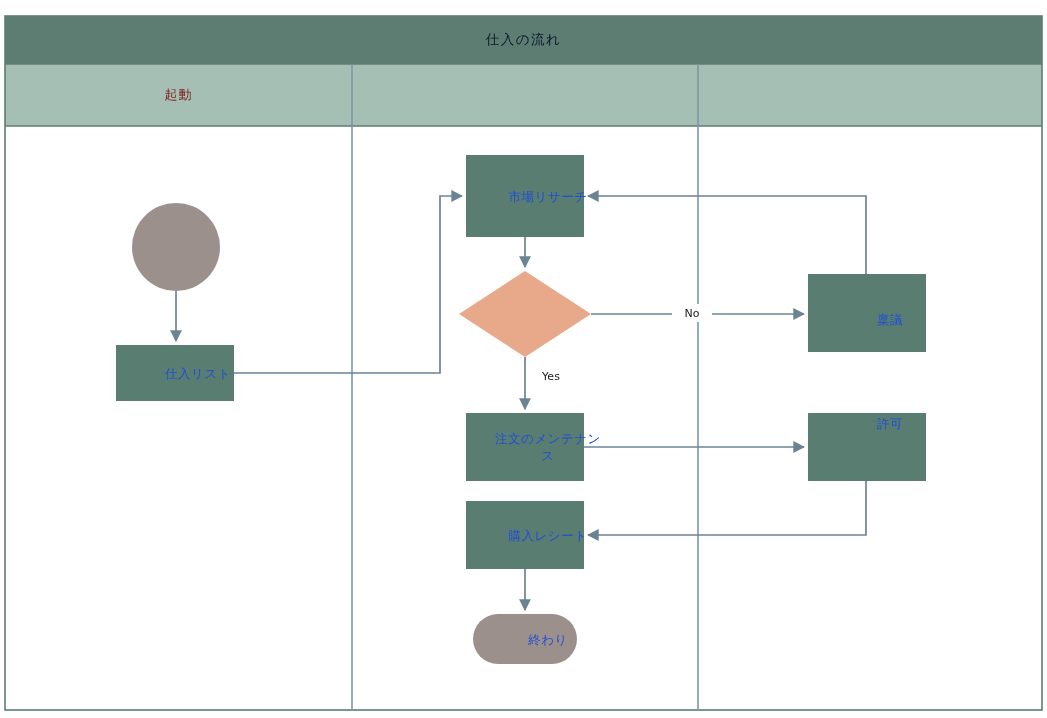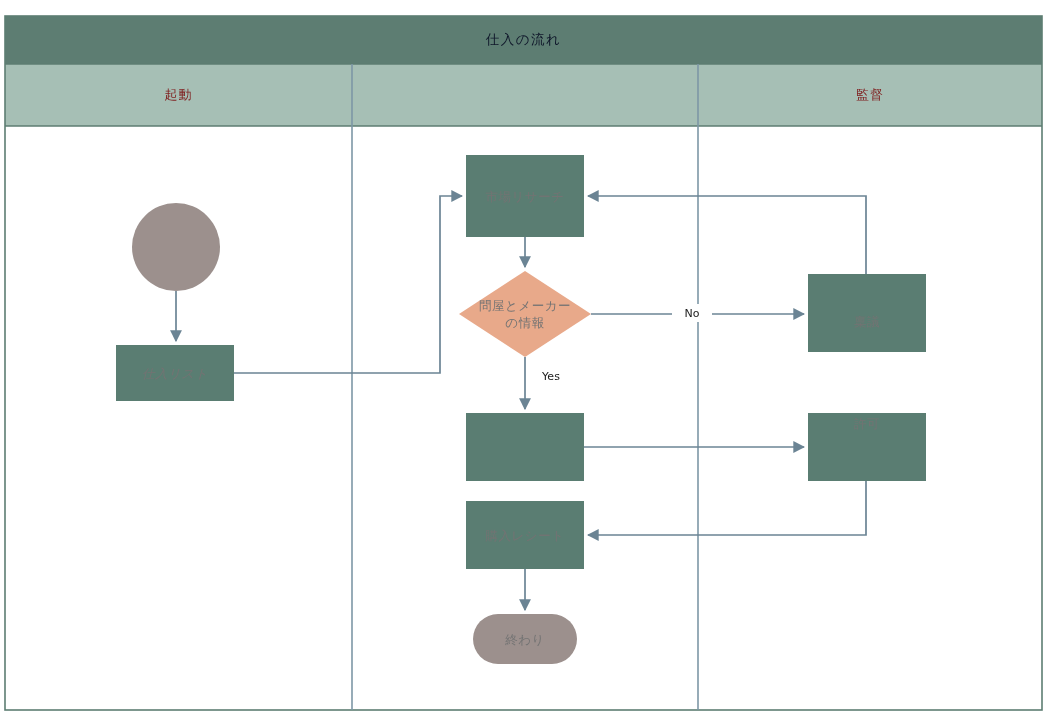--- a/index.html
+++ b/index.html
@@ -21,26 +21,27 @@
     position: absolute;
     left: 0;
     top: 0;
   }
   .node-label {
     position: absolute;
     display: flex;
     align-items: center;
     justify-content: center;
     text-align: center;
-    color: #737373;
+    color: #1d4ed8;
     font-size: 12.5px;
     line-height: 17px;
     letter-spacing: 0.5px;
     pointer-events: none;
     white-space: pre-line;
+    padding-left: 23px;
   }
   .lane-title {
     position: absolute;
     display: flex;
     align-items: center;
     justify-content: center;
     color: #7f1d1d;
     font-size: 13px;
     letter-spacing: 1px;
   }
@@ -132,26 +133,25 @@
 
       <path d="M 866 481 L 866 535 L 588 535" marker-end="url(#arrow)"></path>
 
       <path d="M 525 569 L 525 610" marker-end="url(#arrow)"></path>
     </g>
   </svg>
 
   <div class="diagram-title" style="left:5px; top:16px; width:1037px; height:48px;">仕入の流れ</div>
 
   <div class="lane-title" style="left:5px; top:64px; width:347px; height:62px;">起動</div>
-  <div class="lane-title" style="left:698px; top:64px; width:344px; height:62px;">監督</div>
 
-  <div class="node-label" style="left:116px; top:345px; width:118px; height:56px;font-style:italic;">仕入リスト</div>
+  <div class="node-label" style="left:116px; top:345px; width:118px; height:56px;">仕入リスト</div>
   <div class="node-label" style="left:466px; top:155px; width:118px; height:82px;">市場リサーチ</div>
-  <div class="node-label" style="left:473px; top:286px; width:104px; height:56px;">問屋とメーカーの情報</div>
+  <div class="node-label" style="left:469px; top:413px; width:112px; height:68px;">注文のメンテナンス</div>
   <div class="node-label" style="left:473px; top:614px; width:104px; height:50px;">終わり</div>
   <div class="node-label" style="left:466px; top:501px; width:118px; height:68px;">購入レシート</div>
-  <div class="node-label" style="left:808px; top:274px; width:118px; height:94px;">稟議</div>
+  <div class="node-label" style="left:808px; top:274px; width:118px; height:94px;font-family:Liberation Mono, monospace;">稟議</div>
   <div class="node-label" style="left:808px; top:399px; width:118px; height:48px;border-radius:30px;">許可</div>
 
   <div class="edge-label" style="left:672px; top:304px; width:36px; height:18px;">No</div>
   <div class="edge-label" style="left:528px; top:367px; width:42px; height:18px;">Yes</div>
 
 </div>
 
 </body></html>

